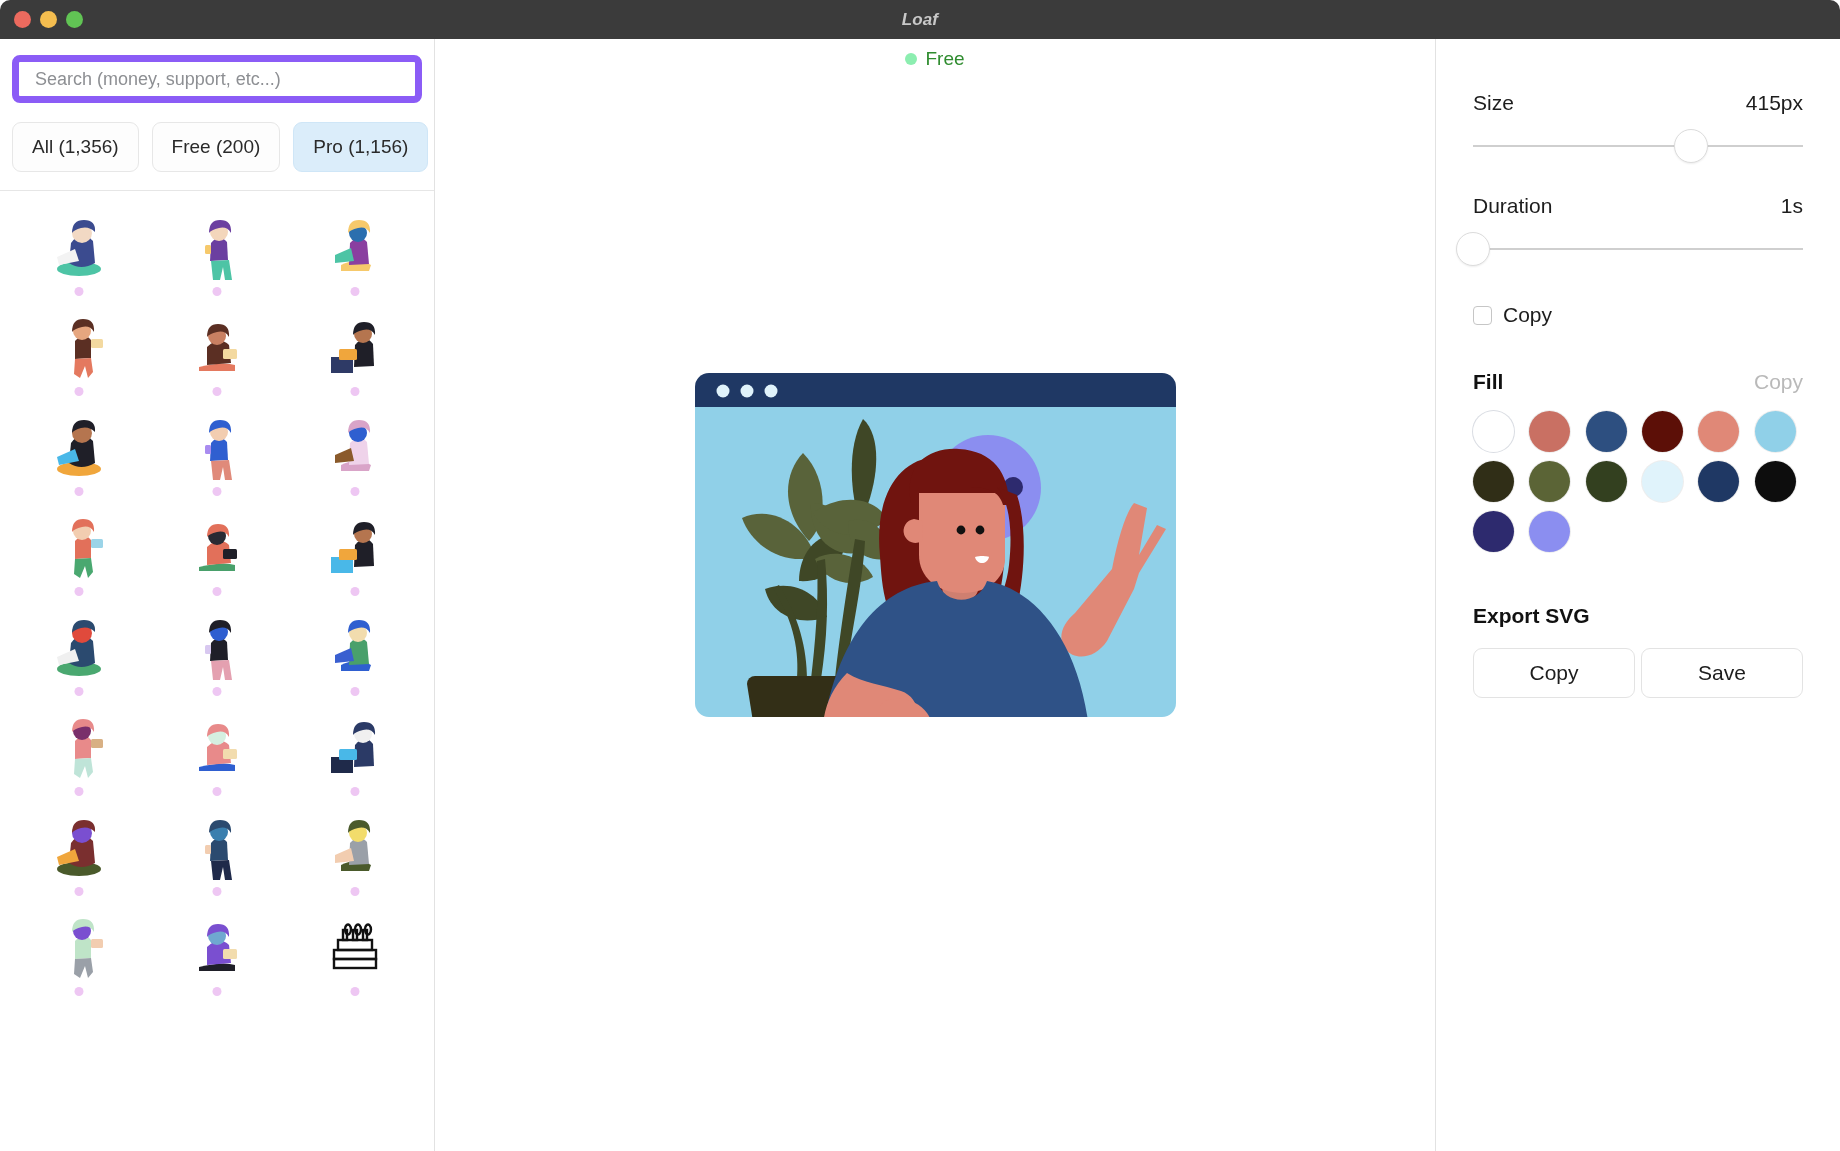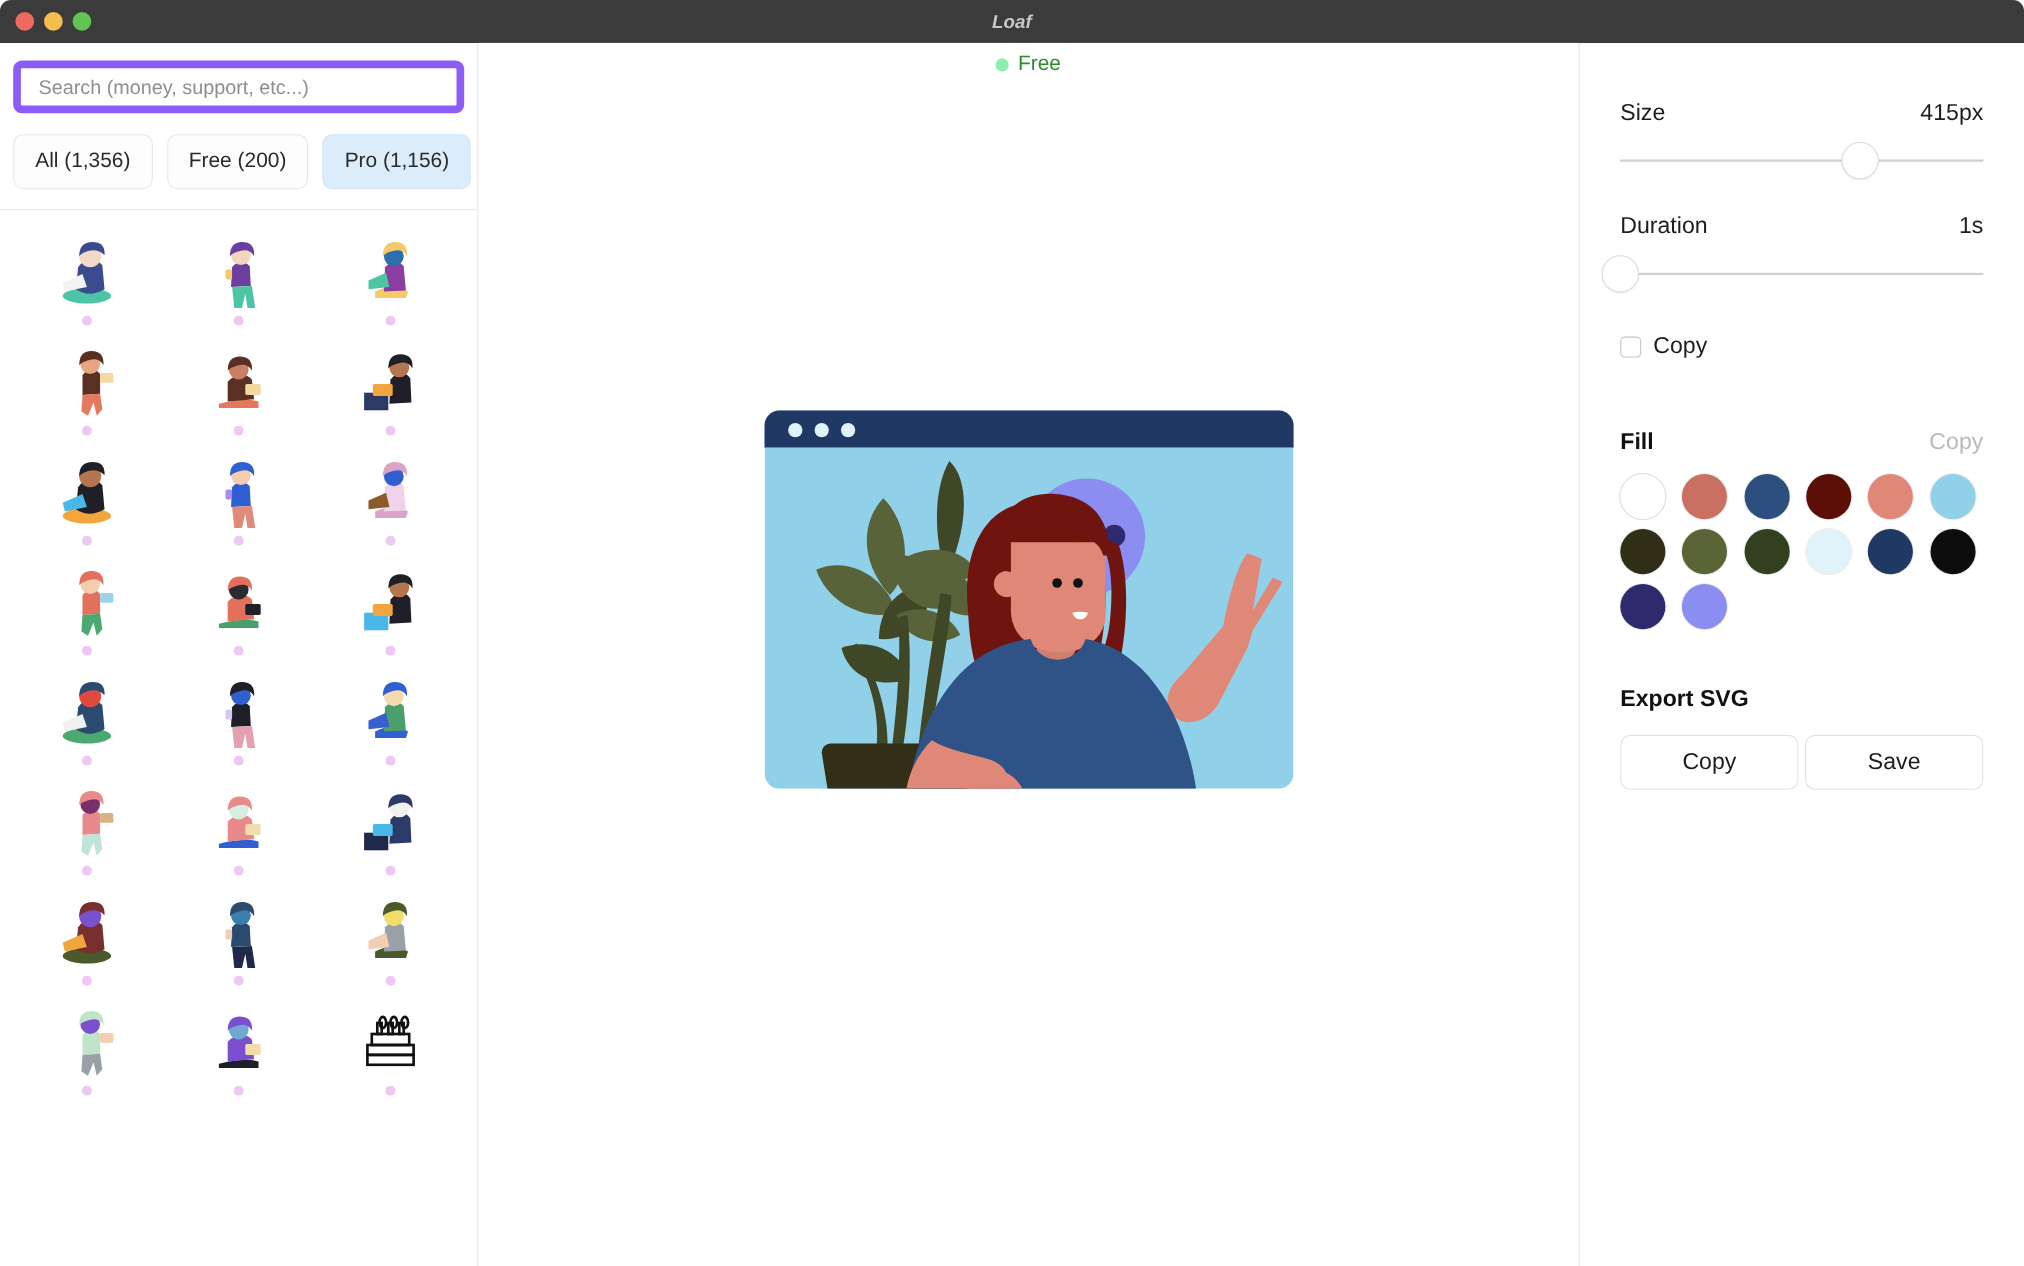--- a/index.html
+++ b/index.html
@@ -146,21 +146,21 @@
   .checkbox {
     width: 19px; height: 19px; border: 1px solid #c6c6c6;
     border-radius: 4px; background: #fff; cursor: pointer;
   }
   .check-label { font-size: 21px; color: #1d1d1d; }
 
   .fill-head {
     display: flex; justify-content: space-between; align-items: baseline;
     margin-top: 43px;
   }
-  .fill-title { font-size: 21px; font-weight: bold; color: #111; margin-top: 20px; }
+  .fill-title { font-size: 21px; font-weight: bold; color: #111; }
   .reset-btn {
     font-size: 21px; color: #b9b9b9; background: none; border: none;
     cursor: pointer; font-family: "Liberation Sans", sans-serif; padding: 0;
   }
   .swatches {
     display: grid; grid-template-columns: repeat(6, 1fr);
     gap: 9px 8px; margin-top: 17px;
   }
   .swatch {
     width: 41px; height: 41px; border-radius: 50%;

